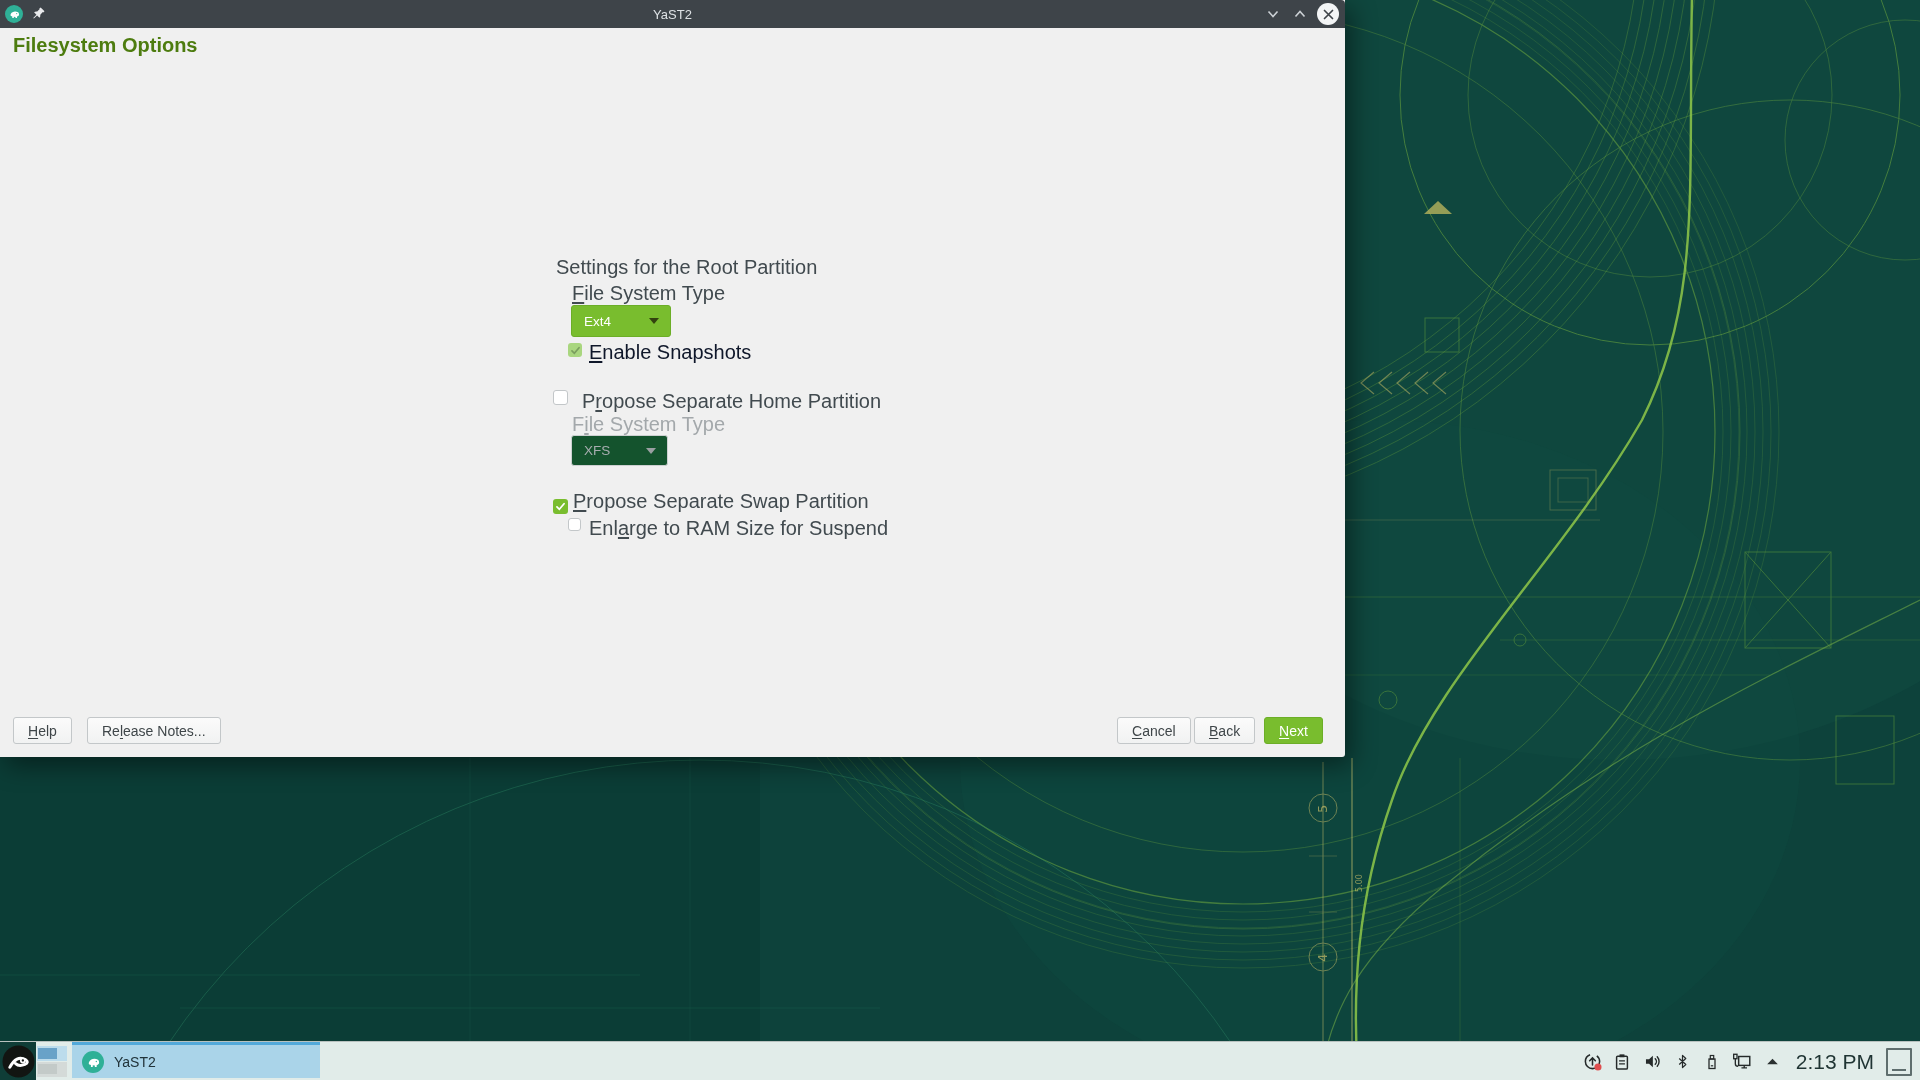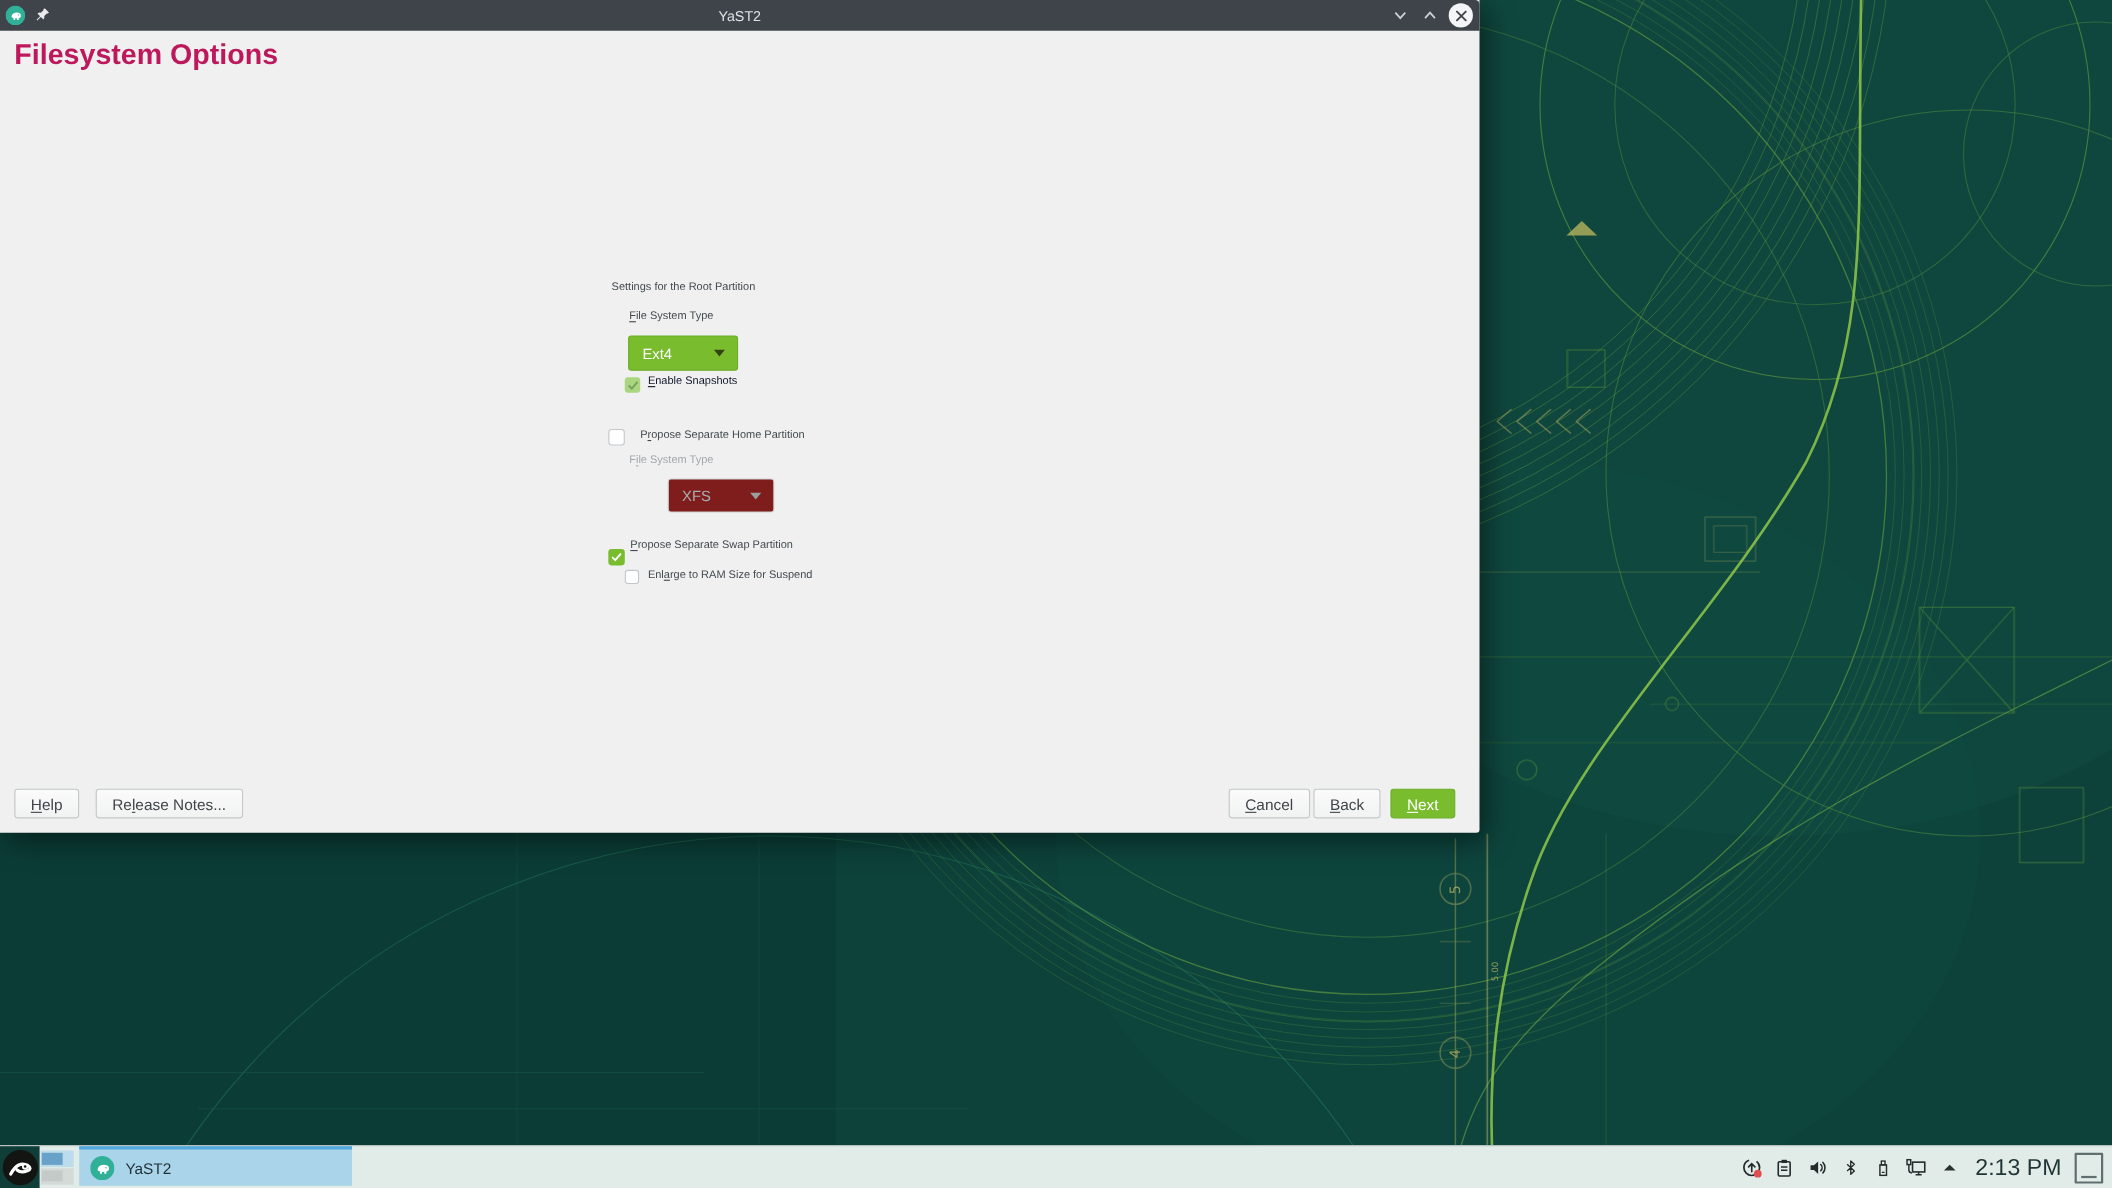--- a/index.html
+++ b/index.html
@@ -19,32 +19,32 @@
               display:flex; align-items:center; }
   .titlebar .app-icon { position:absolute; left:5px; top:5px; width:18px; height:18px; }
   .titlebar .pin { position:absolute; left:31px; top:6px; width:15px; height:15px; }
   .titlebar .title { position:absolute; left:0; width:100%; text-align:center;
                      color:#dde1e4; font-size:13px; }
   .win-controls { position:absolute; right:6px; top:0; height:28px; display:flex; align-items:center; gap:7px; }
   .win-btn { width:20px; height:20px; display:flex; align-items:center; justify-content:center; cursor:pointer; }
   .close-btn { width:22px; height:22px; background:#f3f5f6; border-radius:50%;
                display:flex; align-items:center; justify-content:center; }
 
-  .heading { position:absolute; left:13px; top:34px; font-size:26px; font-weight:bold; color:#be185d; }
-
-  
-  .form-label { position:absolute; font-size:10px; color:#414a4f; white-space:nowrap; }
+  .heading { position:absolute; left:13px; top:34px; font-size:20px; font-weight:bold; color:#4d7c0f; }
+
+  
+  .form-label { position:absolute; font-size:20px; color:#414a4f; white-space:nowrap; }
   .form-label.dim { color:#a3a8ab; }
   .form-label u { text-underline-offset:2px; }
 
   .dropdown { position:absolute; border-radius:3px; display:flex; align-items:center;
               cursor:pointer; font-size:13.5px; }
   .dropdown[data-state="enabled"] { background:var(--accent,#79bd2e); color:#fff;
               border:1px solid #6cae27; }
-  .dropdown[data-state="disabled"] { background:#7f1d1d; color:#a8adb0; border:1px solid #cdd0d1; cursor:default;margin-left:36px; }
+  .dropdown[data-state="disabled"] { background:#14532d; color:#a8adb0; border:1px solid #cdd0d1; cursor:default; }
   .dropdown .dd-text { padding-left:12px; }
   .dropdown .dd-arrow { position:absolute; right:11px; width:0; height:0;
               border-left:5px solid transparent; border-right:5px solid transparent; }
   .dropdown[data-state="enabled"] .dd-arrow { border-top:6px solid #33430f; }
   .dropdown[data-state="disabled"] .dd-arrow { border-top:6px solid #9aa0a2; }
 
   .cb { position:absolute; border-radius:3px; display:flex; align-items:center;
         justify-content:center; cursor:pointer; }
   .cb svg { display:none; }
   .cb[data-state="unchecked"] { background:#fff; border:1px solid #c3c7c9; }

